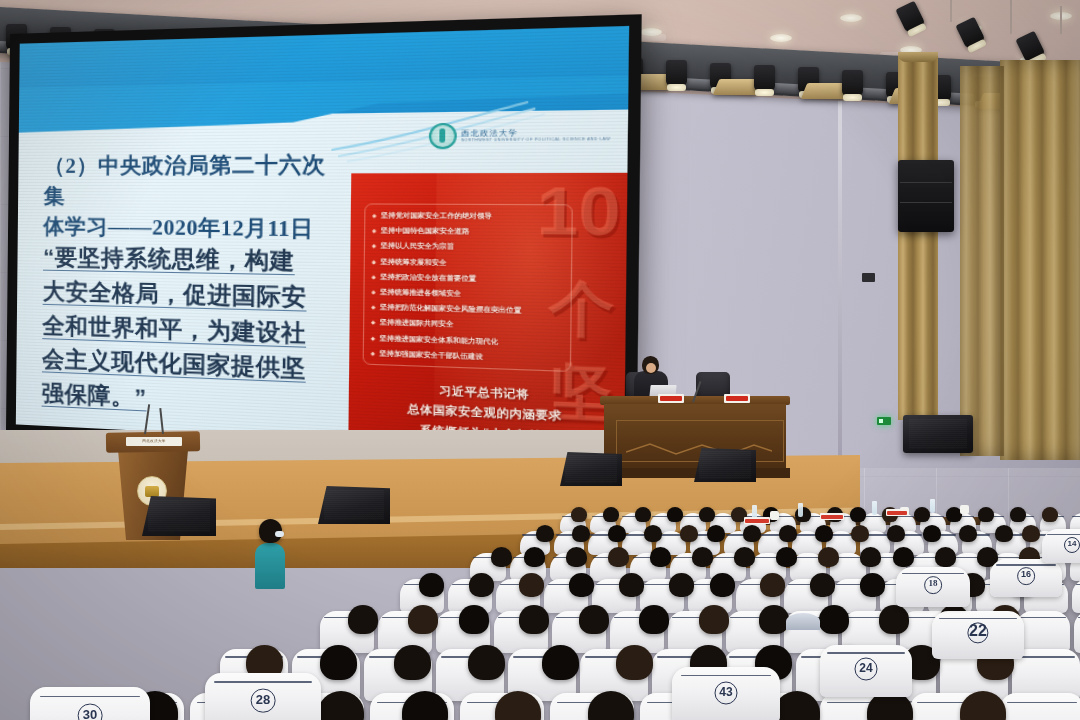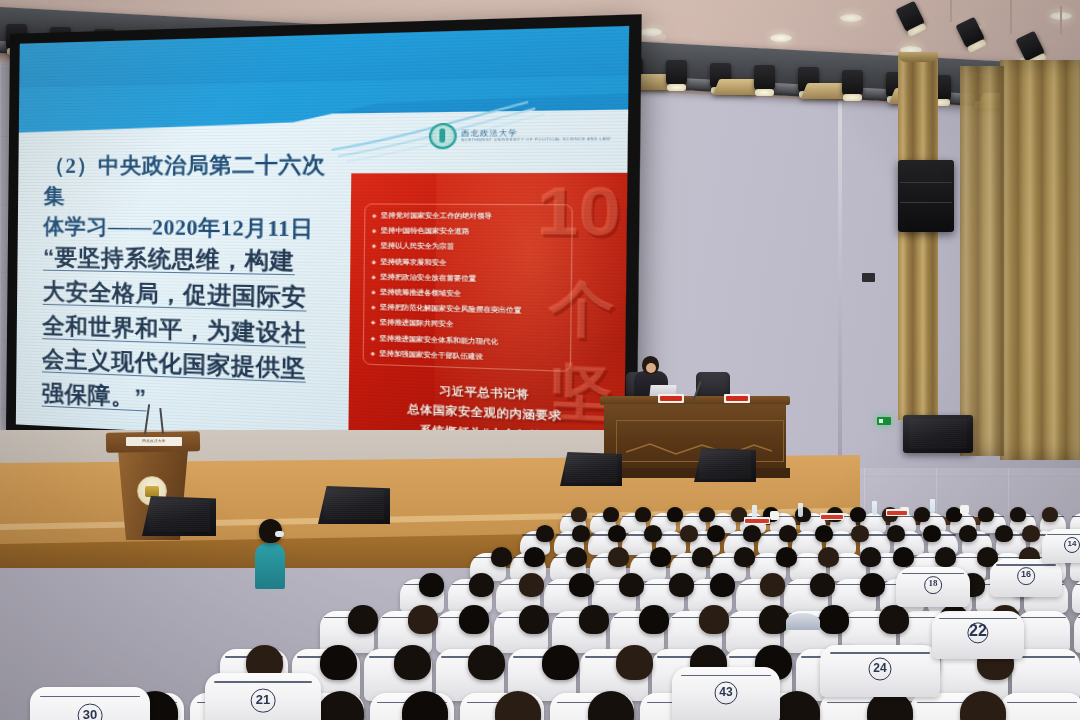--- a/index.html
+++ b/index.html
@@ -647,26 +647,26 @@
         </div>
         <div class="namecard" style="left:886px;top:54px;width:22px;z-index:56;">
           <i></i>
         </div>
       </div>
     <div id="seatLayer">
         <div class="seat" style="left: 30px; top: 232px; width: 120px; height: 62px; z-index: 80;">
           <div class="num" style="width: 22.75px; height: 22.75px; line-height: 19.75px; font-size: 13px;">30</div>
         </div>
         <div class="seat" style="left: 205px; top: 218px; width: 116px; height: 60px; z-index: 80;">
-          <div class="num" style="width: 22.75px; height: 22.75px; line-height: 19.75px; font-size: 13px;">21</div>
+          <div class="num" style="width: 22.75px; height: 22.75px; line-height: 19.75px; font-size: 13px;">28</div>
         </div>
         <div class="seat" style="left: 672px; top: 212px; width: 108px; height: 56px; z-index: 80;">
           <div class="num" style="width: 21px; height: 21px; line-height: 18px; font-size: 12px;">43</div>
         </div>
-        <div class="seat" style="left: 820px; top: 190px; width: 120px; height: 52px; z-index: 80;">
+        <div class="seat" style="left: 820px; top: 190px; width: 92px; height: 52px; z-index: 80;">
           <div class="num" style="width: 21px; height: 21px; line-height: 18px; font-size: 12px;">24</div>
         </div>
         <div class="seat" style="left: 932px; top: 156px; width: 92px; height: 48px; z-index: 80;">
           <div class="num" style="width: 19.25px; height: 19.25px; line-height: 16.25px; font-size: 16px;">22</div>
         </div>
         <div class="seat" style="left: 896px; top: 112px; width: 74px; height: 40px; z-index: 80; font-family: Liberation Serif, serif;">
           <div class="num" style="width: 15.75px; height: 15.75px; line-height: 12.75px; font-size: 9px;">18</div>
         </div>
         <div class="seat" style="left: 990px; top: 104px; width: 72px; height: 38px; z-index: 80;">
           <div class="num" style="width: 15.75px; height: 15.75px; line-height: 12.75px; font-size: 9px;">16</div>

